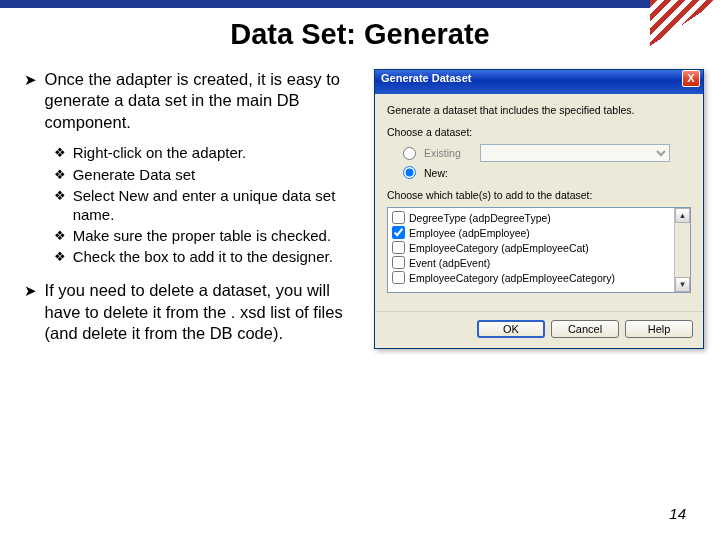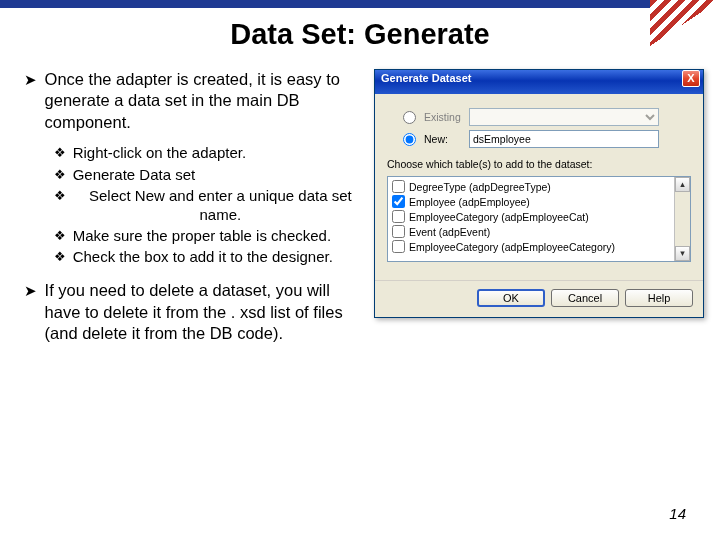--- a/index.html
+++ b/index.html
@@ -24,21 +24,21 @@
   }
   .content { display:flex; padding:0 16px 0 24px; }
   .left { width:345px; }
   .bl1 { margin-bottom:10px; }
   .bl1-row { display:flex; }
   .arrow-ic { color:#000; font-size:15px; margin-right:8px; margin-top:2px; }
   .bl1-text { font-size:16.5px; line-height:1.3; }
   .sub { margin:6px 0 14px 30px; }
   .sub-row { display:flex; margin-bottom:2px; }
   .dia { font-size:13px; margin-right:7px; margin-top:2px; color:#000; }
-  .sub-text { font-size:15px; line-height:1.28;text-align:center; }
+  .sub-text { font-size:15px; line-height:1.28; }
   .right { flex:1; margin-left:6px; }
   .dlg {
     width:330px; background:#ece9d8;
     border:1px solid #003c74; font-size:10.5px;
     box-shadow:2px 2px 5px rgba(0,0,0,.3);
   }
   .tbar {
     height:24px;
     background:linear-gradient(to bottom,#3a6ee2,#0734b3 45%,#2255cc);
     display:flex; align-items:center; padding:0 3px 8px 6px; color:#fff;
@@ -48,21 +48,21 @@
     width:18px; height:17px;
     background:linear-gradient(to bottom,#f28a7a,#e2472c 50%,#c52a12);
     border:1px solid #fff; border-radius:2px;
     color:#fff; font-weight:bold; font-size:11px; line-height:14px; text-align:center;
   }
   .dlg-body { padding:10px 12px 10px 12px; font-family:Tahoma,Arial,sans-serif; color:#000; }
   .instr { margin-bottom:10px; }
   .lbl { margin-bottom:6px; }
   .radio-row { display:flex; align-items:center; margin:4px 0 4px 16px; }
   .radio-row input[type=radio]{ margin-right:8px; }
-  .radio-lbl { width:45px; color:#808080; }
+  .radio-lbl { width:56px; color:#808080; }
   .radio-lbl.on { color:#000; }
   .combo, .txt {
     height:18px; border:1px solid #7f9db9; background:#fff;
     padding:0 3px; font-size:10.5px; font-family:Tahoma,Arial,sans-serif;
   }
   .combo { width:190px; }
   .txt { width:190px; }
   .sep { margin:10px 0 6px 0; }
   .listbox {
     border:1px solid #7f9db9; background:#fff; height:86px;
@@ -134,29 +134,30 @@
     </div>
   </div>
 
   <div class="right">
     <div class="dlg">
       <div class="tbar">
         <span class="tbar-title">Generate Dataset</span>
         <div class="closebox">X</div>
       </div>
       <div class="dlg-body">
+        <div class="instr">Generate a dataset that includes the specified tables.</div>
+        <div class="lbl">Choose a dataset:</div>
         <div class="radio-row">
           <input type="radio" name="ds" style="">
           <span class="radio-lbl">Existing</span>
           <select class="combo" disabled=""></select>
         </div>
         <div class="radio-row">
           <input type="radio" name="ds" checked="" style="">
           <span class="radio-lbl on">New:</span>
-          <input class="txt" value="dsEmployee" style="">
         </div>
         <div class="sep lbl">Choose which table(s) to add to the dataset:</div>
         <div class="listbox">
           <div class="list-inner">
             <div class="list-item">
                 <input type="checkbox" style="">
                 <span>DegreeType (adpDegreeType)</span>
               </div>
             <div class="list-item">
                 <input type="checkbox" checked="" style="">

